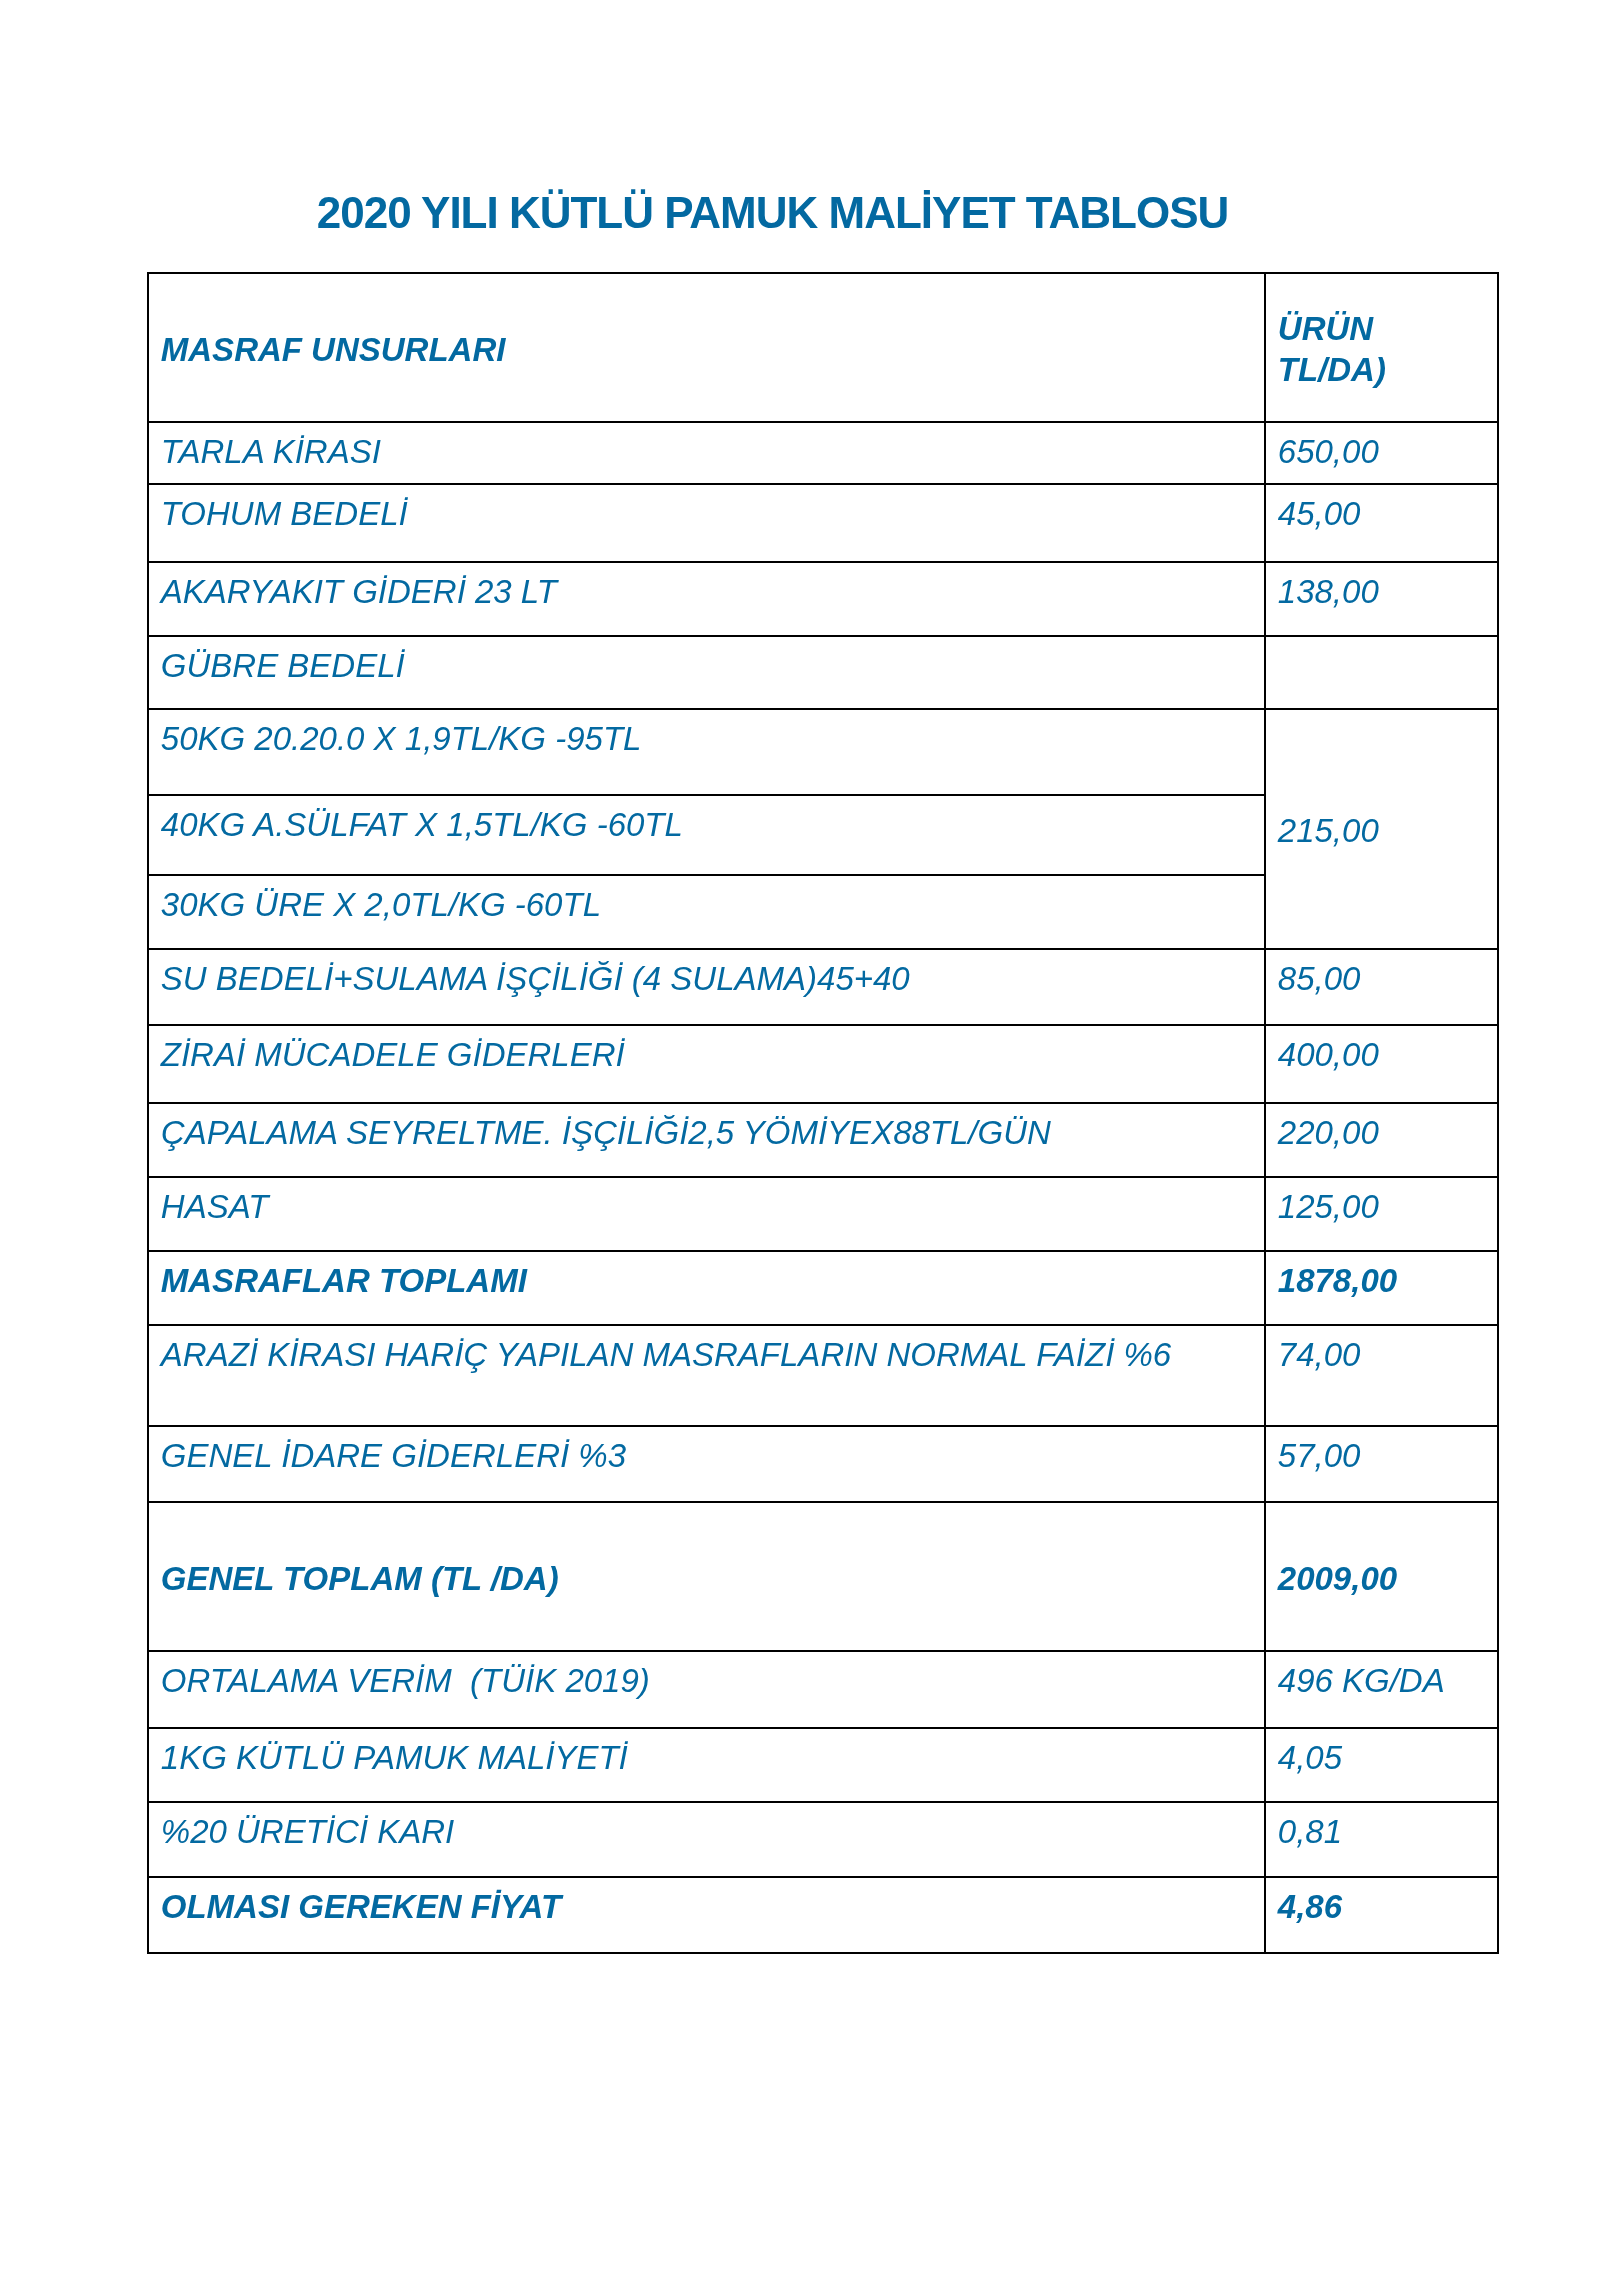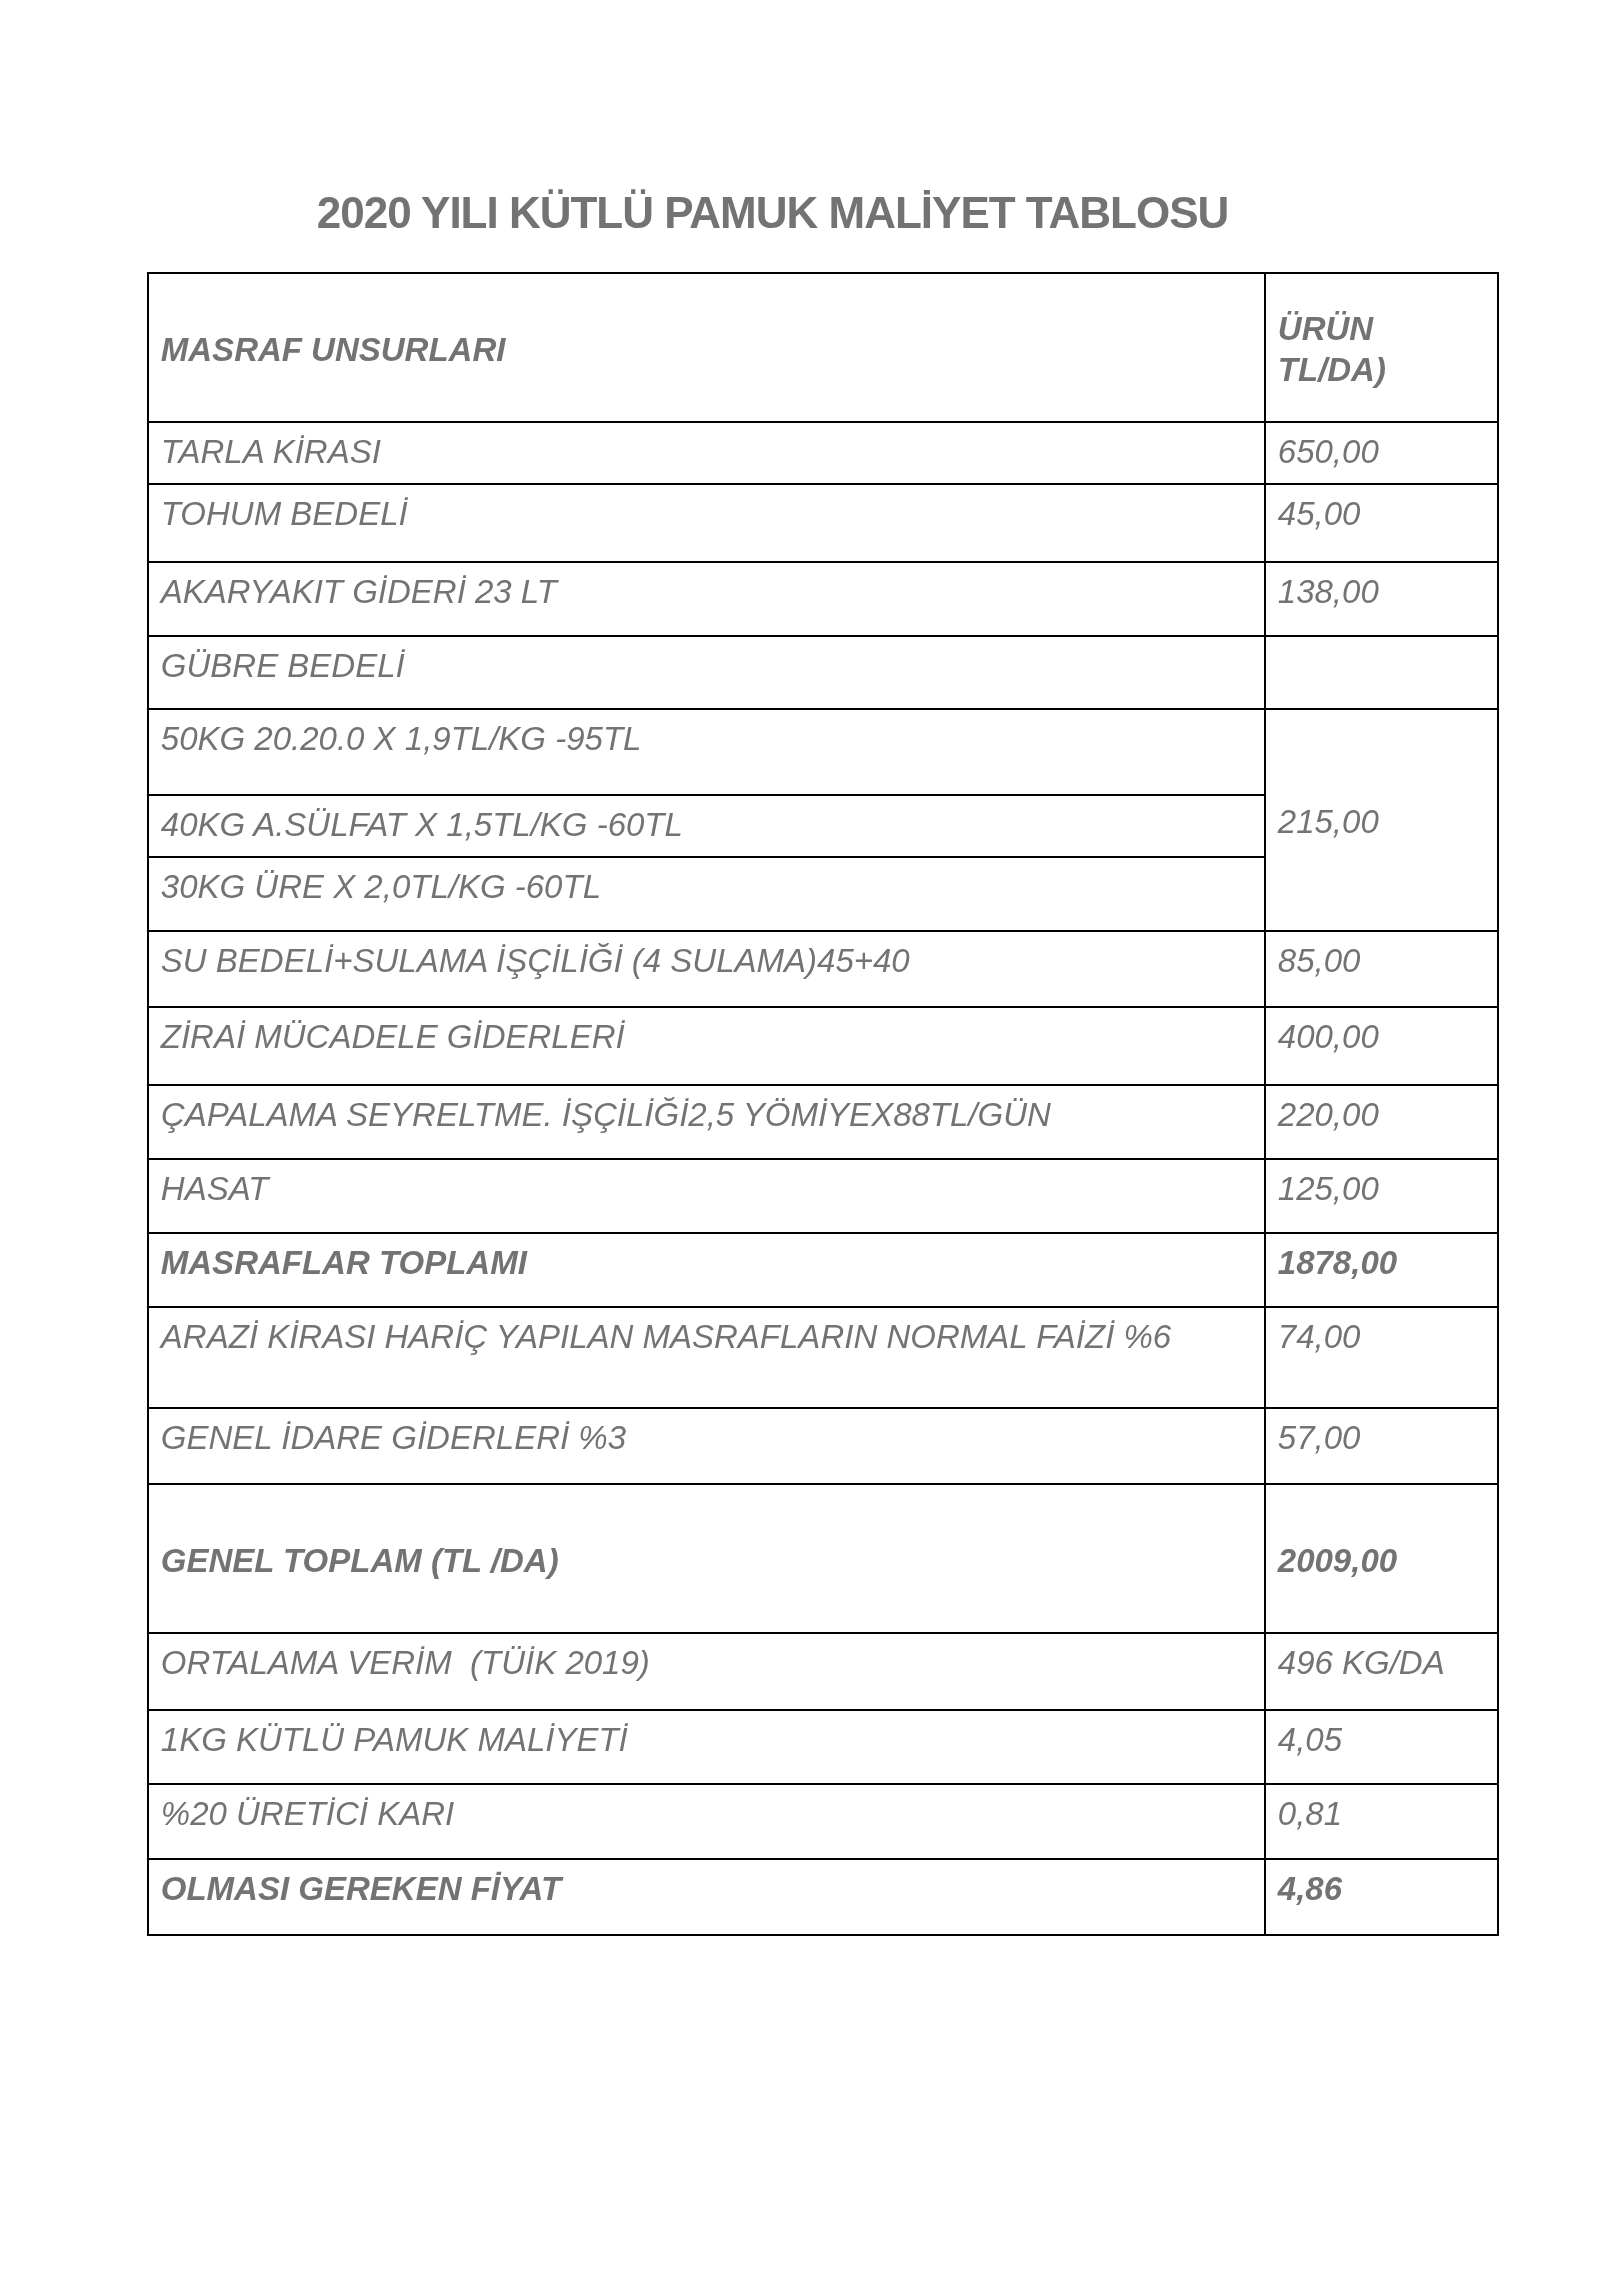--- a/index.html
+++ b/index.html
@@ -1,21 +1,21 @@
 <!DOCTYPE html>
 <html><head>
 <meta charset="utf-8">
 <style>
   html, body { margin: 0; padding: 0; background: #ffffff; }
   .page {
     position: relative;
     width: 1621px;
     height: 2293px;
     background: #ffffff;
-    color: #737373;
+    color: #0369a1;
     font-family: "Liberation Sans", sans-serif;
     overflow: hidden;
   }
   .doc-title {
     position: absolute;
     top: 188px;
     left: 97px;
     width: 1351px;
     text-align: center;
     font-weight: bold;
@@ -85,21 +85,21 @@
     <tr style="height:73px">
       <td class="label">GÜBRE BEDELİ</td>
       <td class="value"></td>
     </tr>
 
     <tr style="height:86px">
       <td class="label">50KG 20.20.0 X 1,9TL/KG -95TL</td>
       <td class="value mid" rowspan="3">215,00</td>
     </tr>
 
-    <tr style="height:62px">
+    <tr style="height:80px">
       <td class="label">40KG A.SÜLFAT X 1,5TL/KG -60TL</td>
     </tr>
 
     <tr style="height:74px">
       <td class="label">30KG ÜRE X 2,0TL/KG -60TL</td>
     </tr>
 
     <tr style="height:76px">
       <td class="label">SU BEDELİ+SULAMA İŞÇİLİĞİ (4 SULAMA)45+40</td>
       <td class="value">85,00</td>

